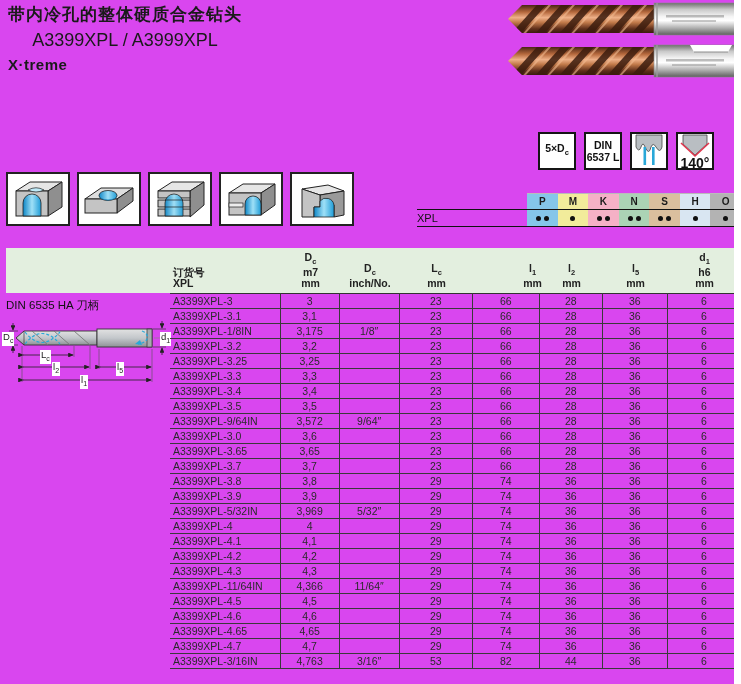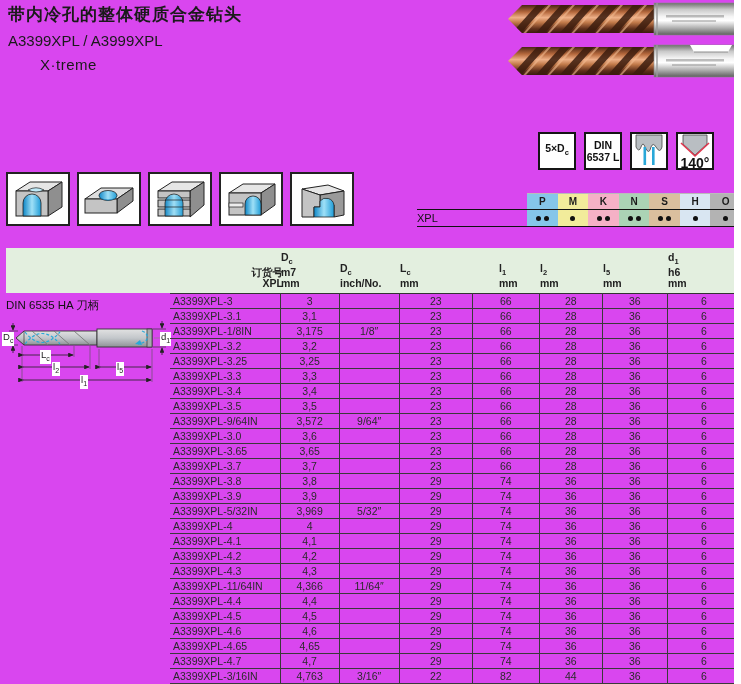--- a/index.html
+++ b/index.html
@@ -2,22 +2,22 @@
 <html><head>
 <meta charset="utf-8">
 <style>
   html,body{margin:0;padding:0;background:#fff;}
   body{font-family:"Liberation Sans","DejaVu Sans",sans-serif;color:#1a1a1a;}
   .page{position:relative;width:734px;height:684px;background:#d946ef;overflow:hidden;}
 
   
   .titles{position:absolute;left:8px;top:2px;}
   .title-zh{font-size:17px;font-weight:bold;line-height:26px;letter-spacing:1px;}
-  .model{font-size:15px;line-height:25px;}
-  .brand{font-size:15px;font-weight:normal;line-height:24px;letter-spacing:.5px;margin-left:32px;}
+  .model{font-size:18px;line-height:25px;text-align:center;}
+  .brand{font-size:15px;font-weight:bold;line-height:24px;letter-spacing:.5px;}
 
   
   .drills{position:absolute;left:506px;top:2px;}
 
   
   .feature-icons{position:absolute;left:538px;top:132px;display:flex;gap:8px;}
   .fbox{width:38px;height:38px;box-sizing:border-box;border:2px solid #151515;background:#fff;
         display:flex;flex-direction:column;align-items:center;justify-content:center;
         font-size:10.5px;font-weight:bold;color:#111;line-height:12px;}
   .fbox sub{font-size:7.5px;}
@@ -35,23 +35,23 @@
   .mg-cells{position:absolute;right:0;top:0;width:214px;height:16px;display:flex;}
   .letters .mg-cells{border-top:1px solid #bbb;height:15px;}
   .mg-cell{flex:1;display:flex;align-items:center;justify-content:center;
            font-size:10px;font-weight:bold;color:#1c1c1c;}
   .dot{width:5px;height:5px;border-radius:50%;background:#101010;margin:0 1.5px;}
   .mg-label{position:absolute;left:0;top:17px;height:16px;line-height:16px;font-size:11px;color:#111;}
 
   
   .green-band{position:absolute;left:6px;top:248px;width:735px;height:45px;background:#e3efdf;}
   .hcell{position:absolute;bottom:4px;font-size:10.5px;font-weight:bold;color:#222;
-         text-align:left;line-height:11px;}
+         text-align:center;line-height:11px;}
   .hcell sub{font-size:7.5px;}
-  .hcell.h0{left:167px;width:110px;text-align:right;}
+  .hcell.h0{left:167px;width:110px;text-align:left;}
   .hcell.h1{left:275px;width:59px;}
   .hcell.h2{left:334px;width:60px;}
   .hcell.h3{left:394px;width:73px;}
   .hcell.h4{left:493px;width:67px;}
   .hcell.h5{left:534px;width:63px;}
   .hcell.h6{left:597px;width:65px;}
   .hcell.h7{left:662px;width:73px;}
 
   
   .din-label{position:absolute;left:6px;top:298px;font-size:11.5px;color:#111;text-align:center;}
@@ -576,30 +576,20 @@
           <td>A3399XPL-11/64IN</td>
           <td>4,366</td>
           <td>11/64″</td>
           <td>29</td>
           <td>74</td>
           <td>36</td>
           <td>36</td>
           <td>6</td>
         </tr>
         <tr>
-          <td>A3399XPL-4.4</td>
-          <td>4,4</td>
-          <td></td>
-          <td>29</td>
-          <td>74</td>
-          <td>36</td>
-          <td>36</td>
-          <td>6</td>
-        </tr>
-        <tr>
           <td>A3399XPL-4.5</td>
           <td>4,5</td>
           <td></td>
           <td>29</td>
           <td>74</td>
           <td>36</td>
           <td>36</td>
           <td>6</td>
         </tr>
         <tr>
@@ -629,21 +619,21 @@
           <td>29</td>
           <td>74</td>
           <td>36</td>
           <td>36</td>
           <td>6</td>
         </tr>
         <tr>
           <td>A3399XPL-3/16IN</td>
           <td>4,763</td>
           <td>3/16″</td>
-          <td>22</td>
+          <td>53</td>
           <td>82</td>
           <td>44</td>
           <td>36</td>
           <td>6</td>
         </tr>
       </tbody>
   </table>
 
 </div>
 

